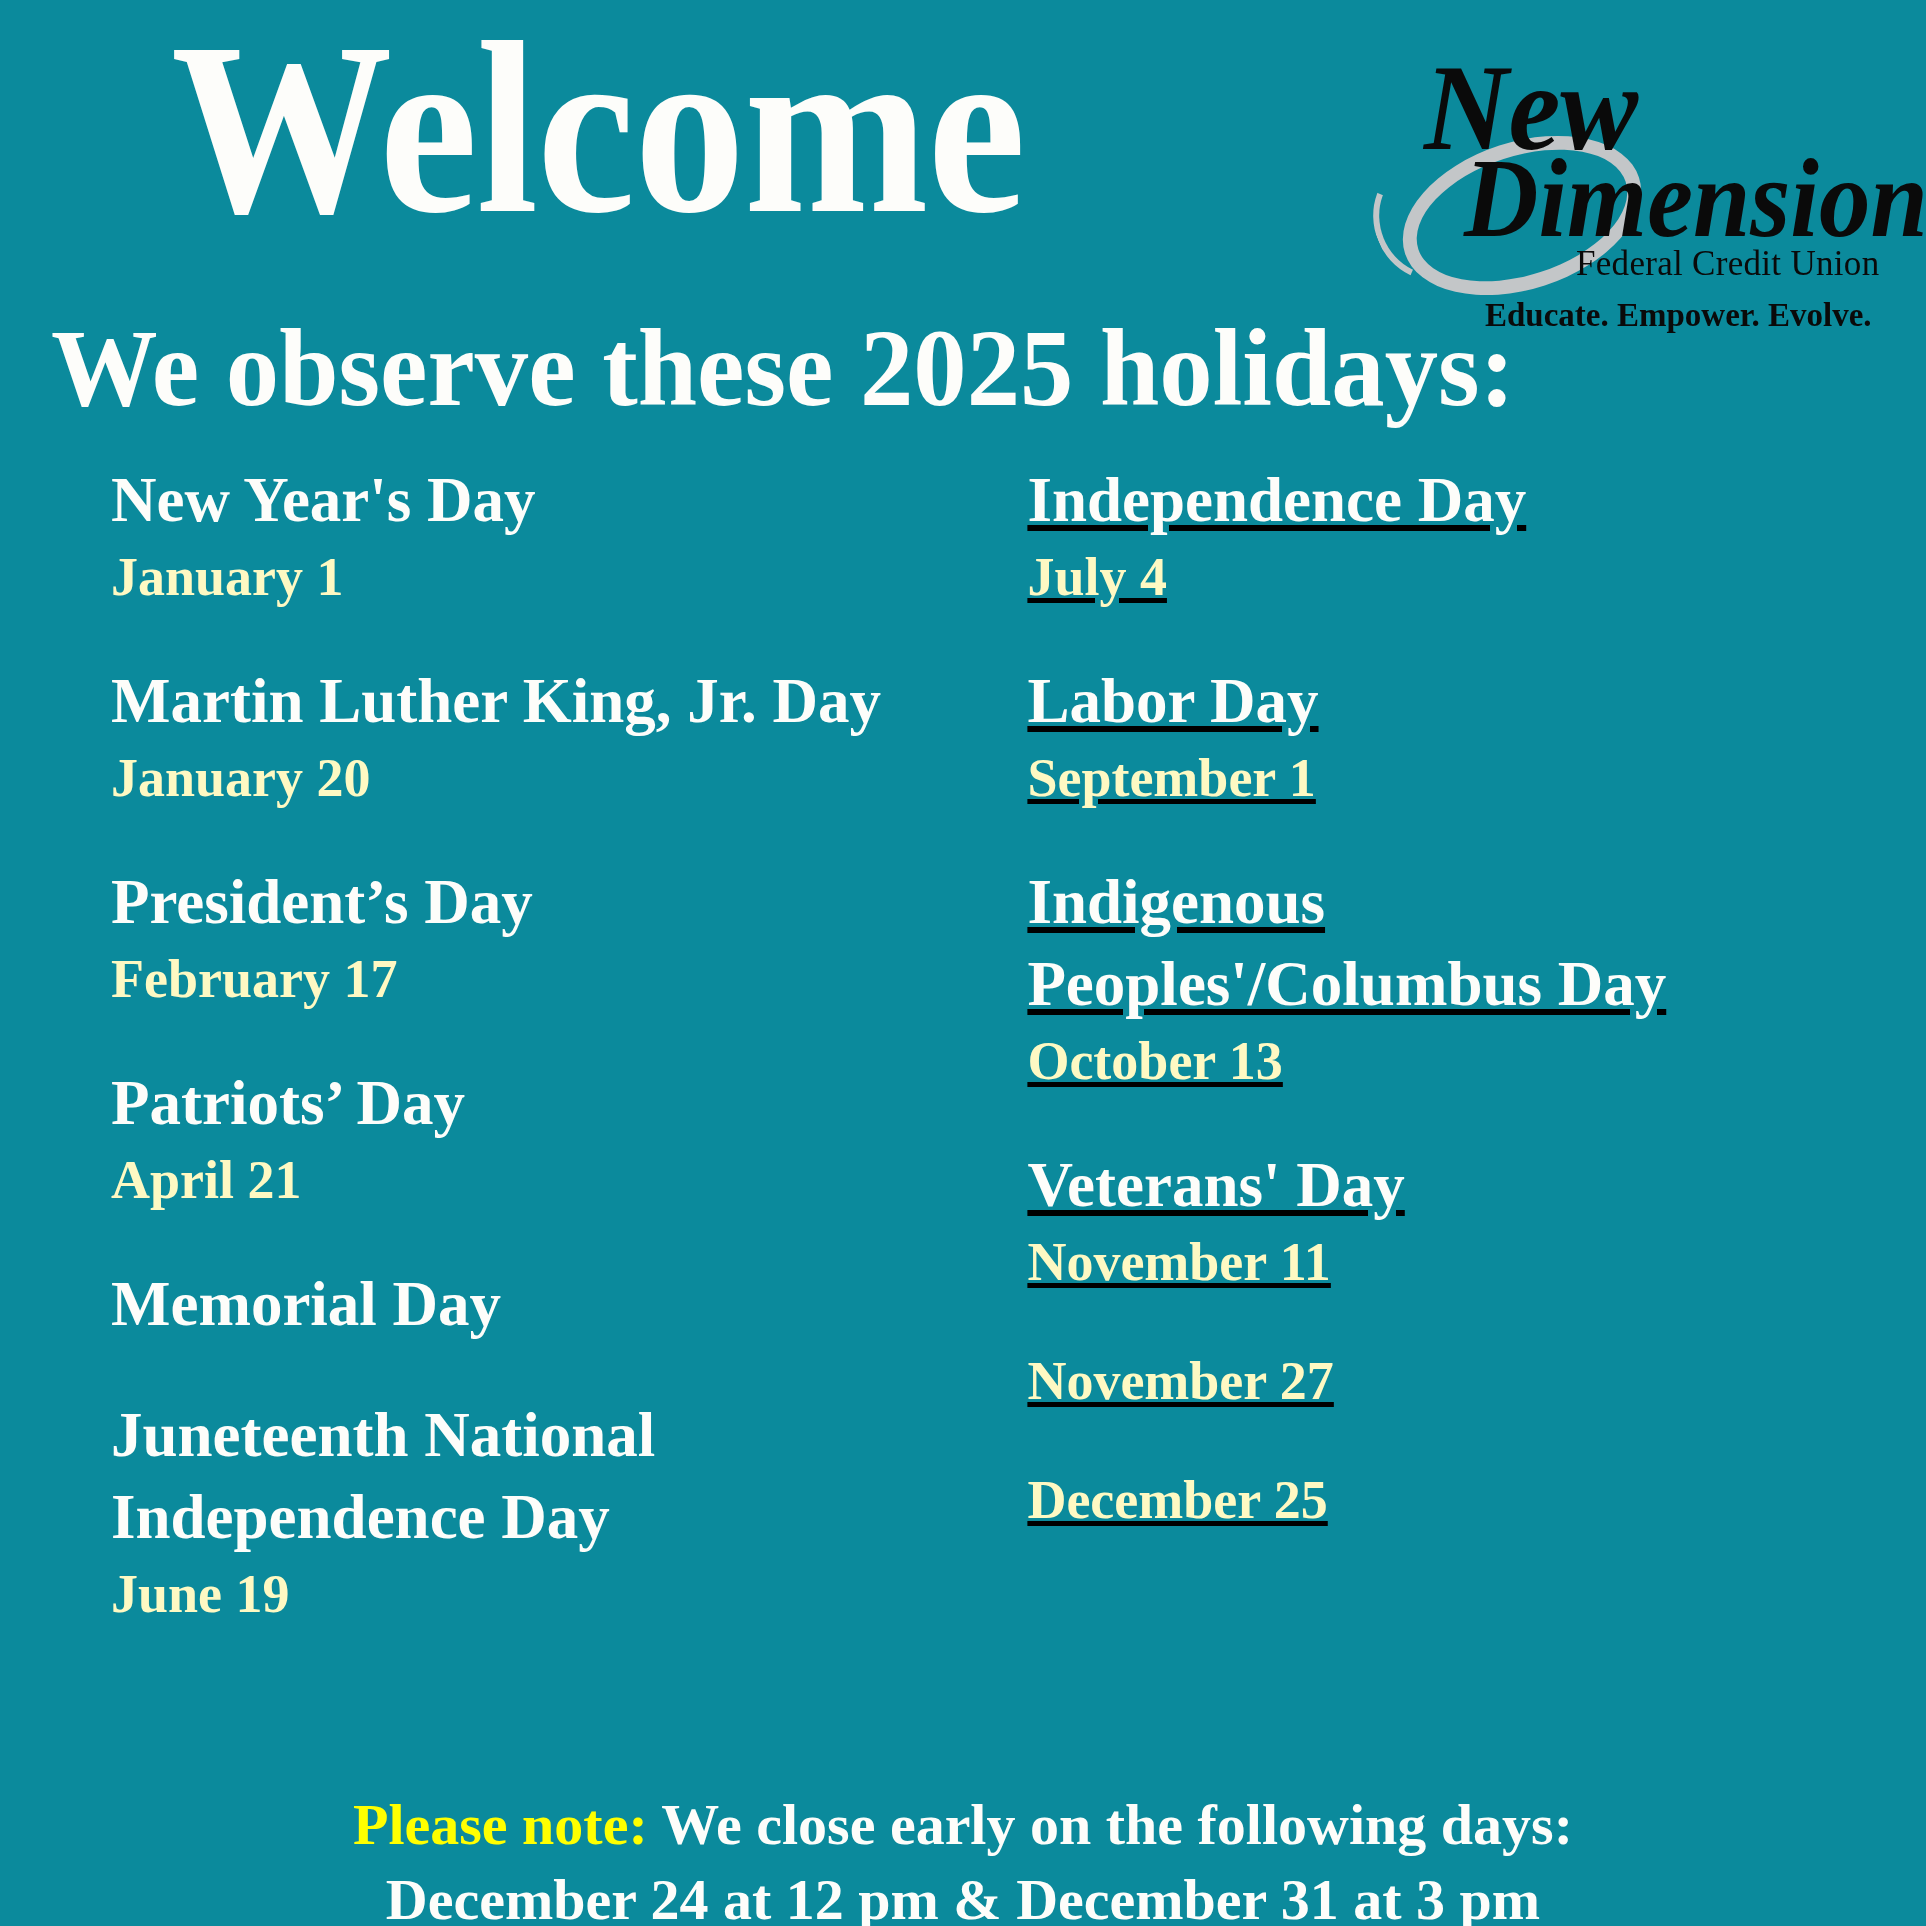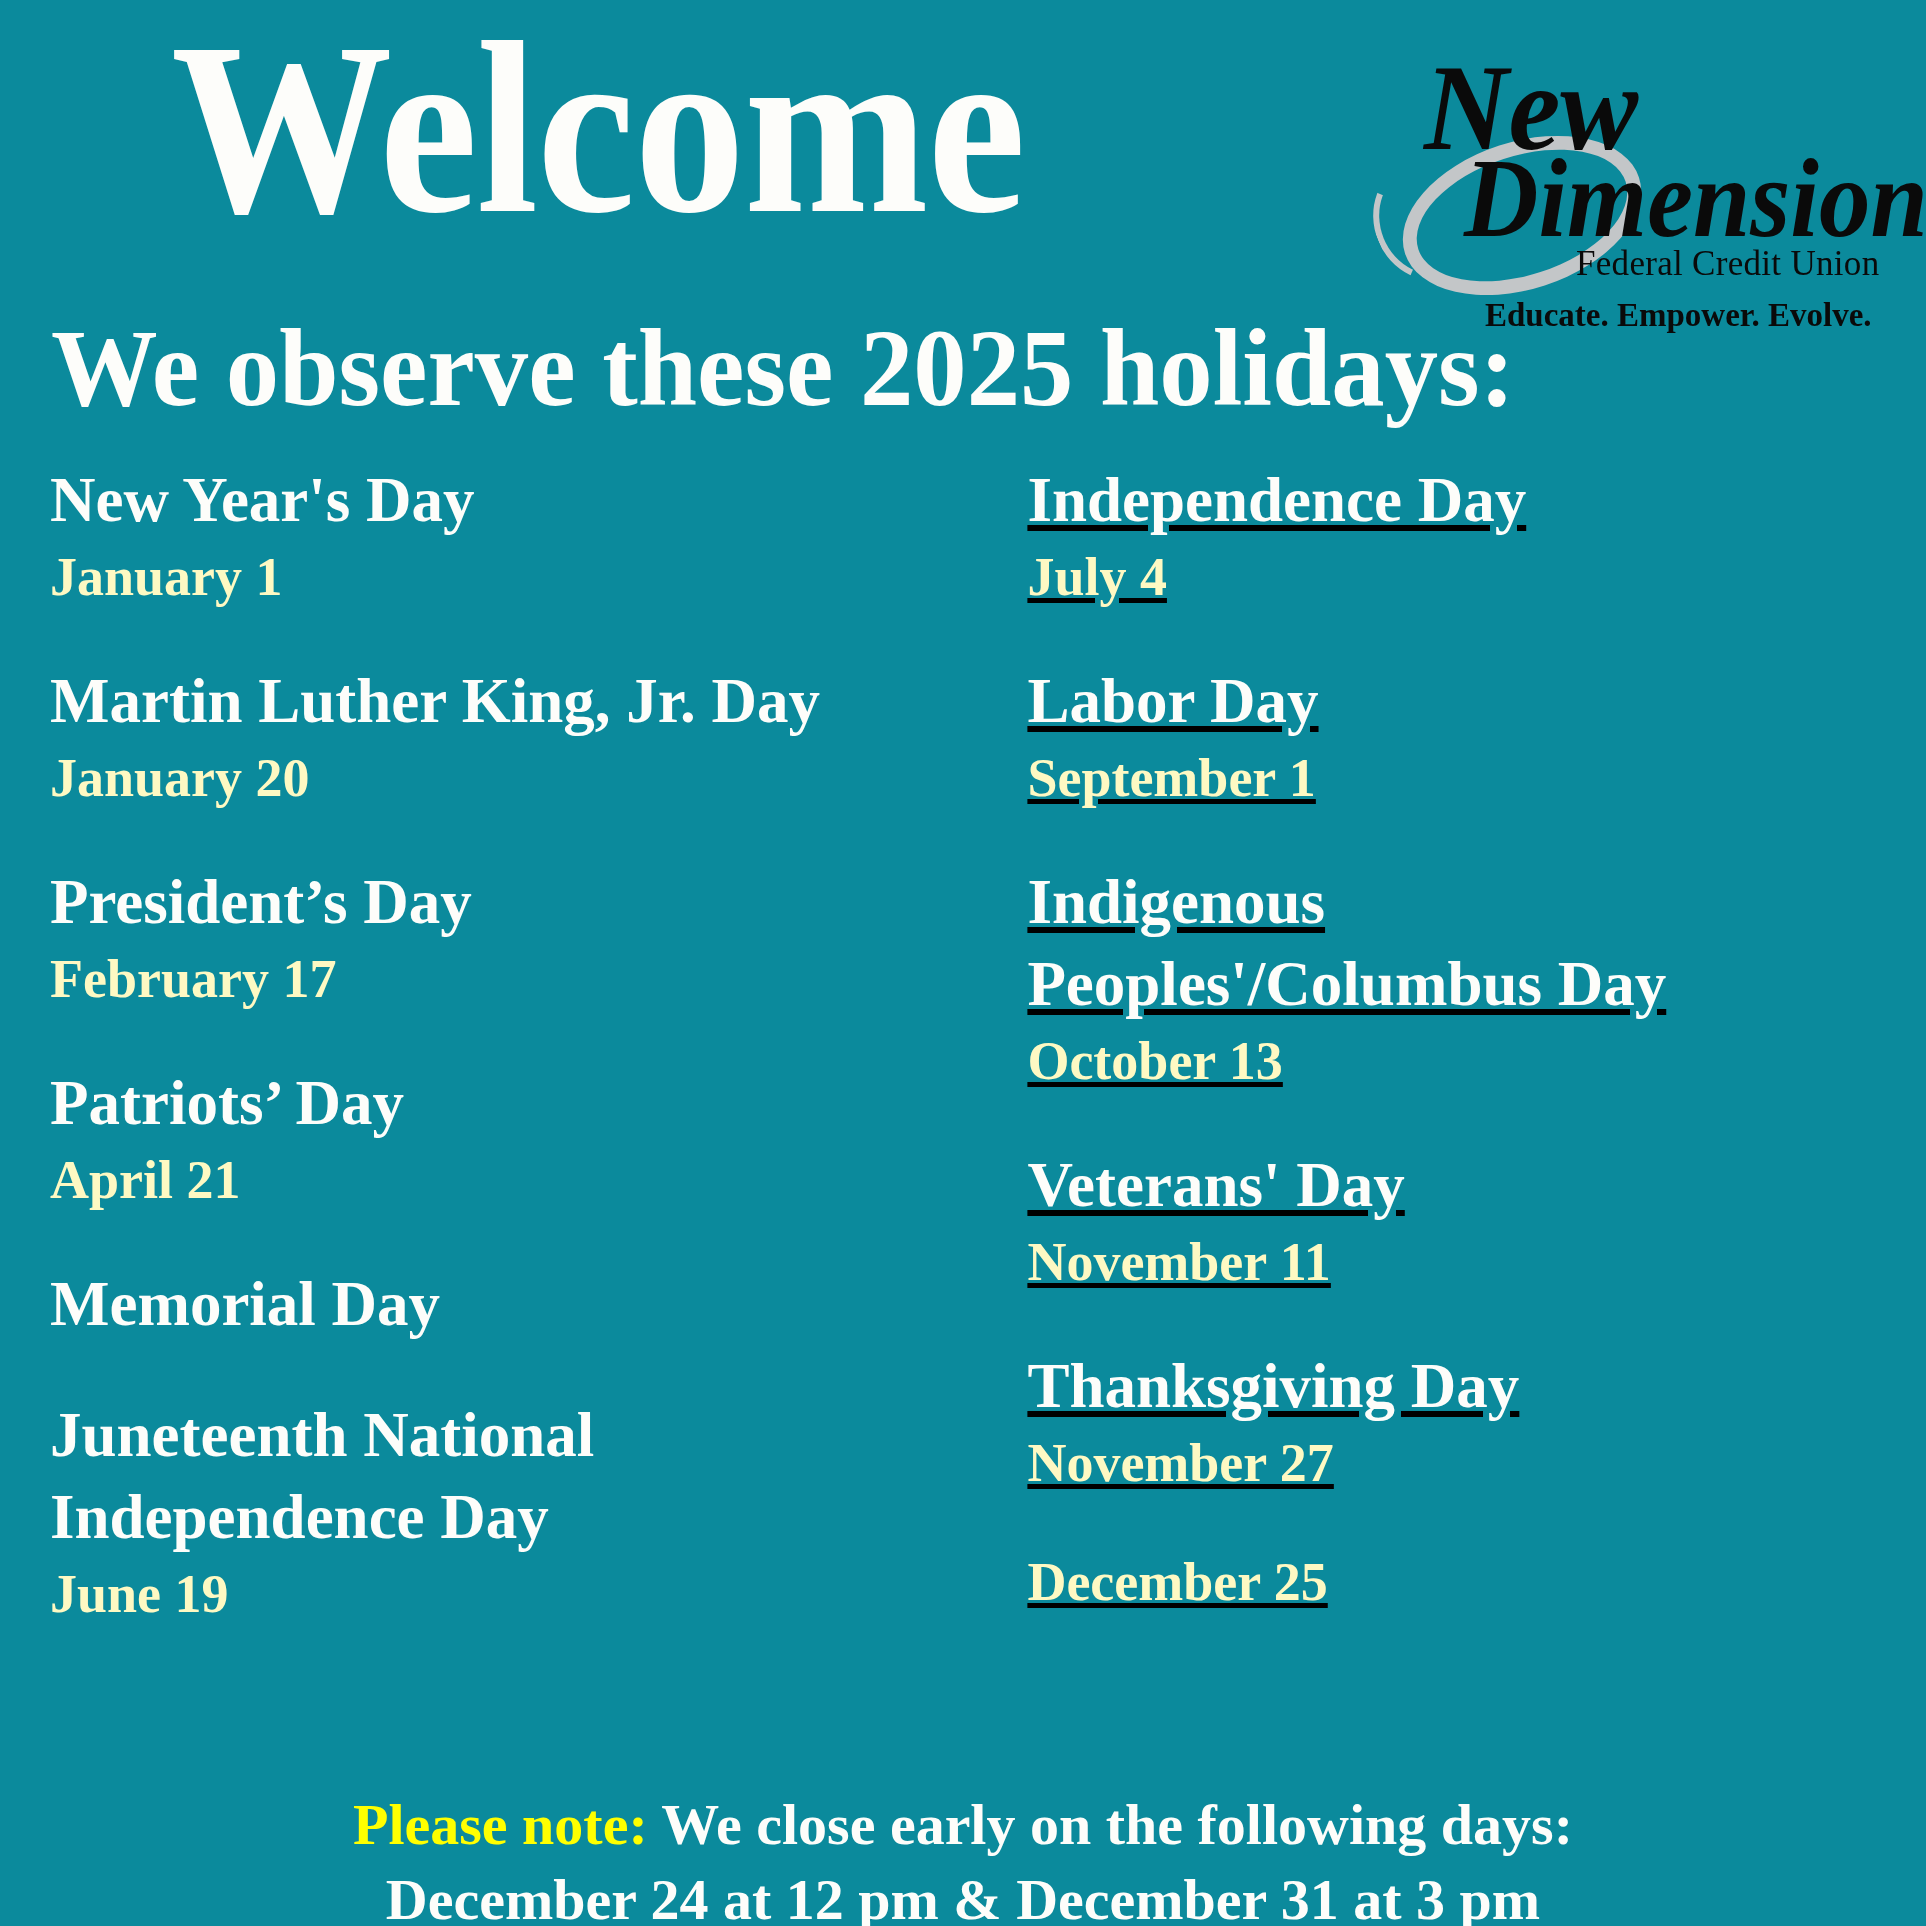--- a/index.html
+++ b/index.html
@@ -112,21 +112,21 @@
   
   .cols{
     position:absolute;
     left:0; top:460px;
     width:1926px;
     display:flex;
   }
   .col{
     box-sizing:border-box;
   }
-  .col-left{ width:1006px; padding-left:50px; }
+  .col-left{ width:1006px; padding-left:111px; }
   .col-right{ width:920px; padding-left:21.4px;text-decoration:underline; }
 
   .holiday{
     margin-bottom:49px;
     color:#fdfdfa;
   }
   .h-name{
     font-size:63px;
     font-weight:bold;
     line-height:1.30;
@@ -210,21 +210,20 @@
       </div>
       <div class="holiday">
         <div class="h-name" style="max-width:669px;">Indigenous Peoples'/Columbus Day</div>
         <div class="h-date">October 13</div>
       </div>
       <div class="holiday">
         <div class="h-name">Veterans' Day</div>
         <div class="h-date">November 11</div>
       </div>
       <div class="holiday">
-        <div class="h-name">Thanksgiving Day</div>
         <div class="h-date">November 27</div>
       </div>
       <div class="holiday">
         <div class="h-date">December 25</div>
       </div>
     </div>
 
   </div>
 
   <div class="footer">

